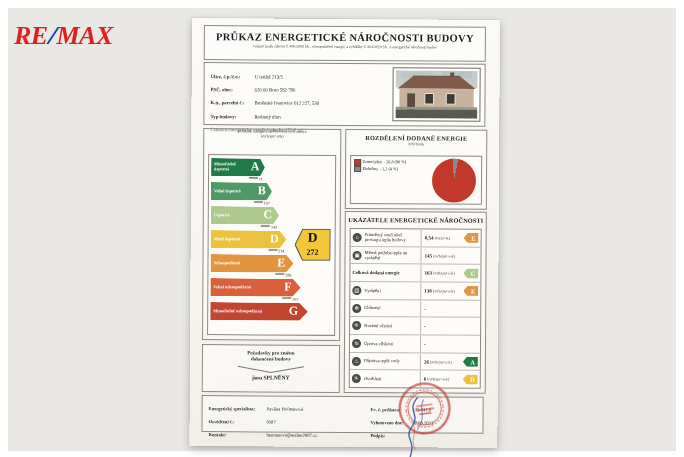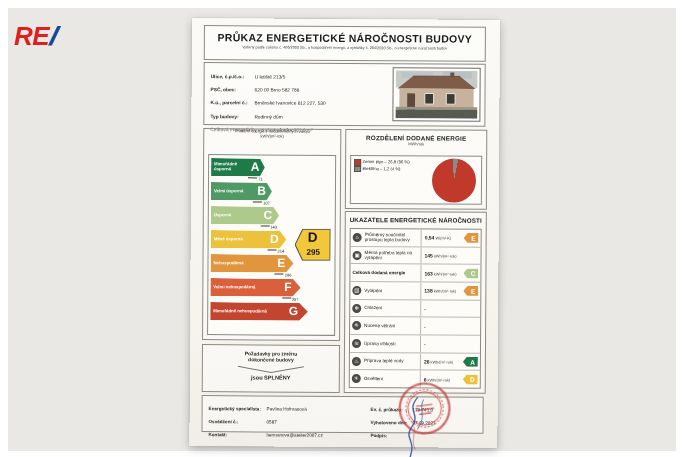--- a/index.html
+++ b/index.html
@@ -1,17 +1,17 @@
 <!DOCTYPE html>
 <html><head>
 <meta charset="utf-8">
 <style>
   html,body{margin:0;padding:0;}
   .screen{position:relative;width:684px;height:457px;background:#ffffff;overflow:hidden;
-          font-family:Liberation Sans, sans-serif;color:#1c1c1c;}
+          font-family:Liberation Serif, serif;color:#1c1c1c;}
   .photo-area{position:absolute;left:8px;top:8px;right:8px;bottom:6px;background:#e9e8e5;}
 
   
   .remax{position:absolute;left:14px;top:21px;display:flex;align-items:baseline;
          font-style:italic;font-weight:bold;font-size:26px;letter-spacing:-0.5px;}
   .remax .slash{display:inline-block;font-weight:bold;transform:scaleX(1.25);margin:0 1px;}
 
   
   .paper{position:absolute;left:192px;top:18px;width:308px;height:428px;
          background:linear-gradient(175deg,#fbfaf7 0%,#f5f3ec 70%,#efede6 100%);
@@ -108,20 +108,21 @@
 </style>
 </head>
 <body>
 
 <div class="screen">
   <div class="photo-area"></div>
 
   <div class="remax" style="color:#e0201e;">
     <span>RE</span>
     <span class="slash" style="color:#17479e;">/</span>
+    <span>MAX</span>
   </div>
 
   <div class="paper">
 
     <div class="pbox title-box">
       <div class="doc-title">PRŮKAZ ENERGETICKÉ NÁROČNOSTI BUDOVY</div>
       <div class="doc-subtitle">vydaný podle zákona č. 406/2000 Sb., o hospodaření energií, a vyhlášky č. 264/2020 Sb., o energetické náročnosti budov</div>
     </div>
 
     <div class="pbox info-box">
@@ -230,21 +231,21 @@
           </div>
         </div>
         </div>
     </div>
 
     <div class="indicator">
       <svg width="36" height="32" viewBox="0 0 36 32">
         <polygon points="8,0.5 35.5,0.5 35.5,31.5 8,31.5 0.5,16" fill="#f2c73a" stroke="#4a4a46" stroke-width="1"></polygon>
       </svg>
       <span class="ind-letter">D</span>
-      <span class="ind-value">295</span>
+      <span class="ind-value">272</span>
     </div>
 
     <div class="pbox req-box">
       <div class="req-line">Požadavky pro změnu</div>
       <div class="req-line">dokončené budovy</div>
       <svg class="req-chevron" width="68" height="8" viewBox="0 0 68 8">
         <polyline points="1,1 34,7 67,1" fill="none" stroke="#7a776f" stroke-width="1"></polyline>
       </svg>
       <div class="req-result">jsou SPLNĚNY</div>
     </div>

